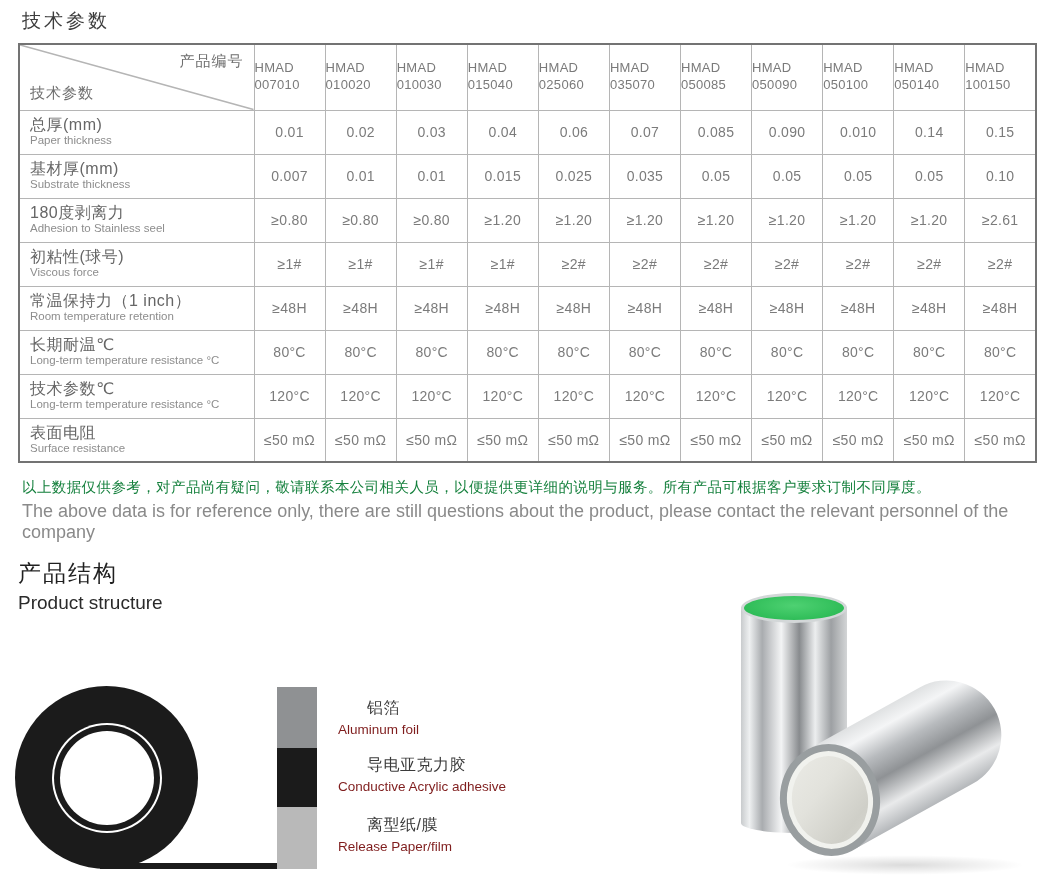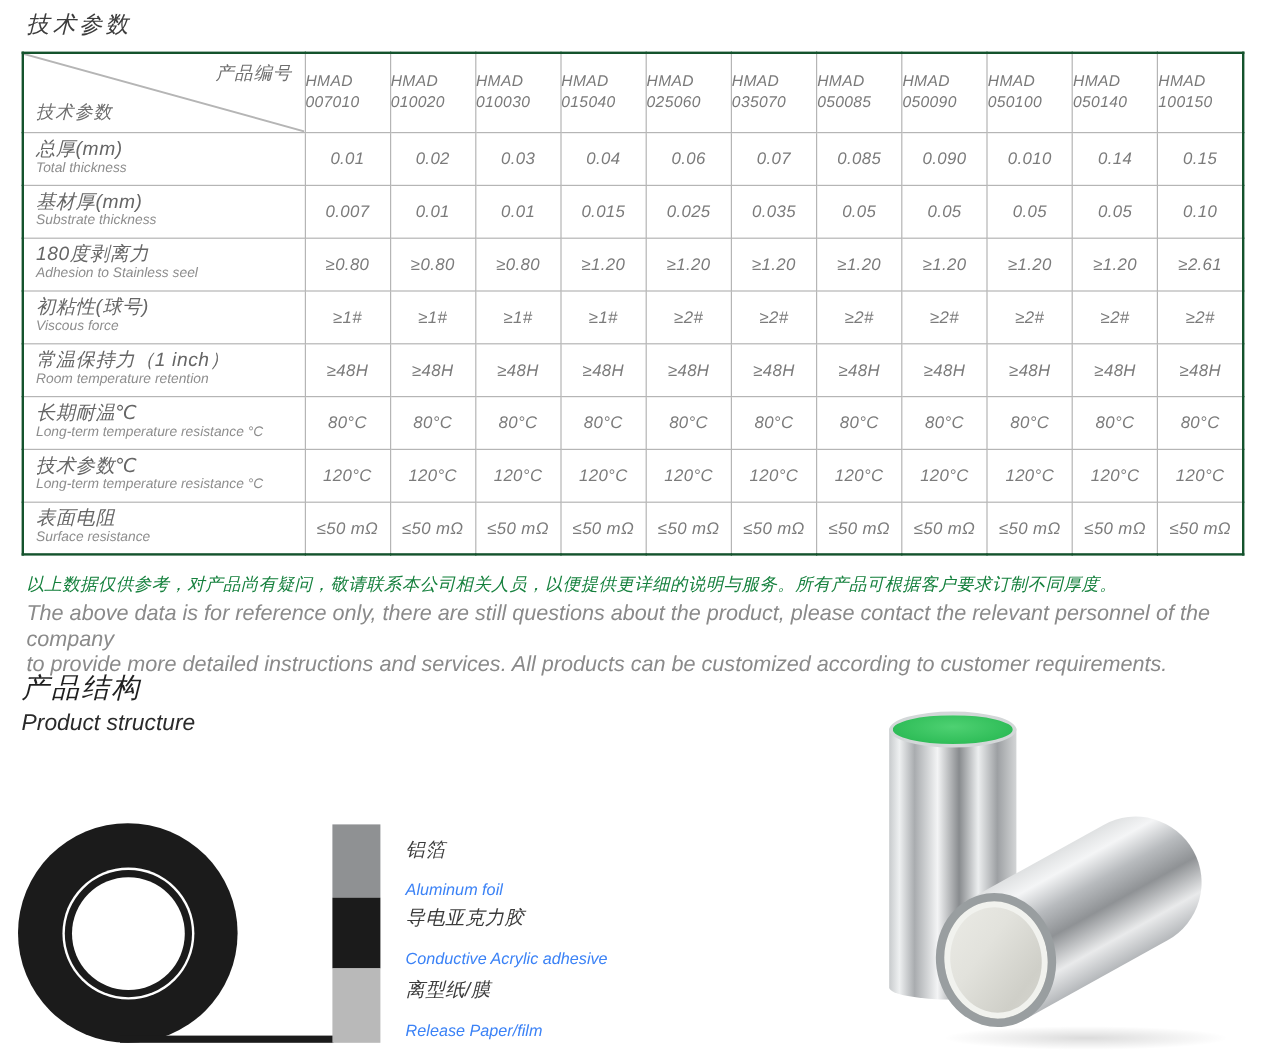--- a/index.html
+++ b/index.html
@@ -1,28 +1,28 @@
 <!DOCTYPE html>
 <html><head>
 <meta charset="utf-8">
 <style>
   * { margin:0; padding:0; box-sizing:border-box; }
   html,body { background:#ffffff; }
   .page {
     position:relative; width:1055px; height:879px; background:#ffffff;
-    font-family:"Liberation Sans","DejaVu Sans",sans-serif; overflow:hidden;font-style:italic;
+    font-family:"Liberation Sans","DejaVu Sans",sans-serif; overflow:hidden;
   }
 
   
   .tech-title { position:absolute; left:22px; top:8px; font-size:19px; color:#3c3c3c; letter-spacing:3px; font-weight:500; }
   .ps-title-zh { position:absolute; left:18px; top:558px; font-size:23px; color:#1f1f1f; letter-spacing:2px; font-weight:500; }
   .ps-title-en { position:absolute; left:18px; top:592px; font-size:19px; color:#2a2a2a; }
 
   
-  .spec-table { position:absolute; left:18px; top:43px; width:1019px; border-collapse:collapse; table-layout:fixed; border:2px solid #14532d; }
+  .spec-table { position:absolute; left:18px; top:43px; width:1019px; border-collapse:collapse; table-layout:fixed; border:2px solid #737373; }
   .spec-table td, .spec-table th { border:1px solid #b5b5b5; font-weight:400; }
   .spec-table col.c-label { width:235px; }
   .corner-cell { position:relative; height:66px; padding:0; }
   .corner-line { position:absolute; left:0; top:0; width:100%; height:100%; }
   .corner-tr { position:absolute; top:7px; right:10px; font-size:15px; color:#6e6e6e; letter-spacing:1px; }
   .corner-bl { position:absolute; bottom:7px; left:10px; font-size:15px; color:#6e6e6e; letter-spacing:1px; }
   .col-head { font-size:13px; color:#7a7a7a; text-align:left; line-height:1.3; height:66px; letter-spacing:0.3px; }
   .label-cell { height:44px; padding:3px 6px 3px 10px; vertical-align:middle; }
   .label-zh { font-size:16px; color:#666666; letter-spacing:0.5px; line-height:1.15; }
   .label-en { font-size:11.5px; color:#8d8d8d; line-height:1.2; }
@@ -38,22 +38,22 @@
                background:#ffffff; box-shadow:0 0 0 6px #1b1b1b, 0 0 0 8px #ffffff; }
   .tape-strip { position:absolute; left:100px; top:863px; width:178px; height:6px; background:#1b1b1b; }
   .stack { position:absolute; left:277px; top:687px; width:40px; }
   .stack-seg { width:40px; }
   .seg-0 { height:61px; }
   .seg-1 { height:59px; }
   .seg-2 { height:62px; }
   .layer-labels { position:absolute; left:338px; top:687px; width:260px; }
   .layer-label { position:absolute; left:0; }
   .ll-0 { top:11px; } .ll-1 { top:68px; } .ll-2 { top:128px; }
-  .ll-zh { font-size:16px; color:#3b3b3b; letter-spacing:0.5px; }
-  .ll-en { font-size:13.5px; color:#3b82f6; margin-top:15px; }
+  .ll-zh { font-size:16px; color:#3b3b3b; letter-spacing:0.5px;margin-left:29px; }
+  .ll-en { font-size:13.5px; color:#7f1d1d; margin-top:3px; }
 
   
   .photo { position:absolute; left:690px; top:555px; width:365px; height:324px; }
   .roll-stand {
     position:absolute; left:51px; top:52px; width:106px; height:226px; z-index:1;
     background:linear-gradient(90deg,#c8cbcd 0%,#eef0f1 8%,#a9acaf 20%,#f3f4f5 38%,#888b8e 55%,#eceeef 70%,#9da0a3 85%,#d3d5d6 100%);
     border-radius:0 0 50% 50% / 0 0 10px 10px;
   }
   .roll-stand-top {
     position:absolute; left:51px; top:38px; width:106px; height:30px; z-index:2;
@@ -141,21 +141,21 @@
             <div>HMAD</div>
             <div>100150</div>
           </th>
         </tr>
     </thead>
     <tbody id="spec-body">
 
     <tr>
           <td class="label-cell">
             <div class="label-zh">总厚(mm)</div>
-            <div class="label-en">Total thickness</div>
+            <div class="label-en">Paper thickness</div>
           </td>
           <td class="value-cell">0.01</td>
           <td class="value-cell">0.02</td>
           <td class="value-cell">0.03</td>
           <td class="value-cell">0.04</td>
           <td class="value-cell">0.06</td>
           <td class="value-cell">0.07</td>
           <td class="value-cell">0.085</td>
           <td class="value-cell">0.090</td>
           <td class="value-cell">0.010</td>
@@ -280,21 +280,20 @@
           <td class="value-cell">≤50 mΩ</td>
           <td class="value-cell">≤50 mΩ</td>
           <td class="value-cell">≤50 mΩ</td>
         </tr>
       </tbody>
   </table>
 
   <div class="note-zh">以上数据仅供参考，对产品尚有疑问，敬请联系本公司相关人员，以便提供更详细的说明与服务。所有产品可根据客户要求订制不同厚度。</div>
   <div class="note-en">
     <div>The above data is for reference only, there are still questions about the product, please contact the relevant personnel of the company</div>
-    <div>to provide more detailed instructions and services. All products can be customized according to customer requirements.</div>
   </div>
 
   <div class="ps-title-zh">产品结构</div>
   <div class="ps-title-en">Product structure</div>
 
   <div class="roll-disc">
     <div class="roll-hole"></div>
   </div>
   <div class="tape-strip"></div>
 

